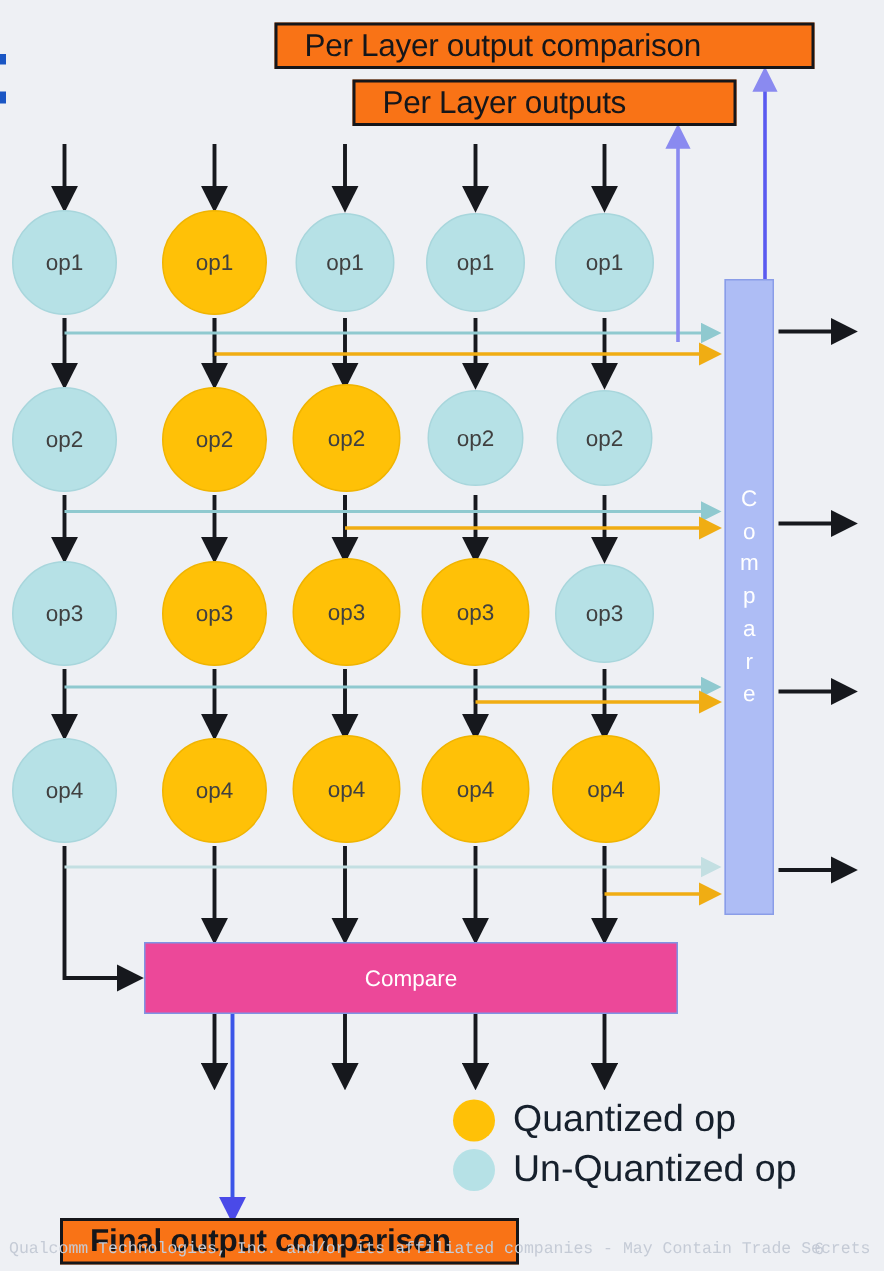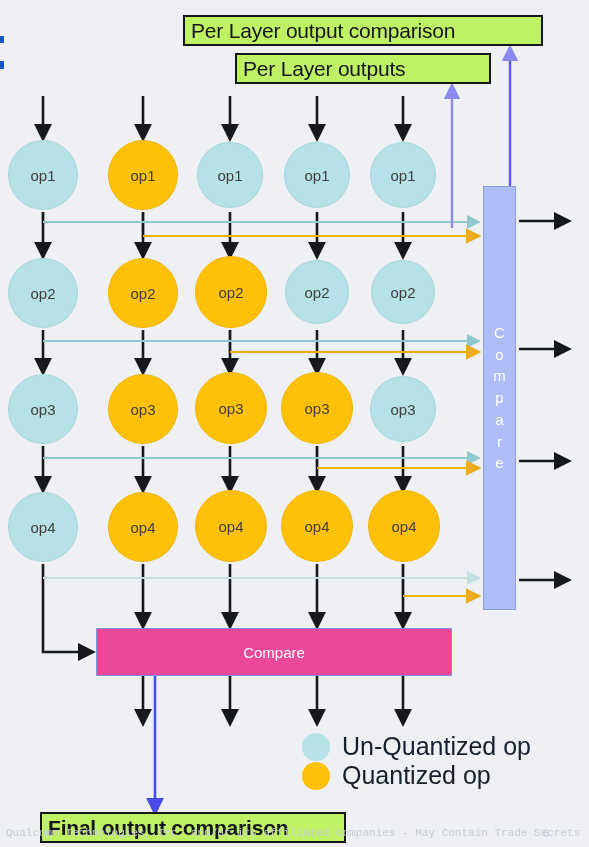--- a/index.html
+++ b/index.html
@@ -14,28 +14,28 @@
     position: relative;
     width: 589px;
     height: 847px;
     background: #eef0f4;
     overflow: hidden;
   }
   .abs { position: absolute; }
 
   
   .titlebox {
-    background: #bef264;
+    background: #f97316;
     border: 2px solid #15161a;
     color: #15161a;
     font-size: 21px;
     line-height: 1;
     display: flex;
     align-items: center;
-    padding-left: 6px;
+    padding-left: 18px;
     box-sizing: border-box;
     white-space: nowrap;
     letter-spacing: -0.2px;
   }
 
   
   .op {
     border-radius: 50%;
     display: flex;
     align-items: center;
@@ -236,26 +236,26 @@
     <span>m</span>
     <span>p</span>
     <span>a</span>
     <span>r</span>
     <span>e</span>
   </div>
 
   <div class="abs compare-h" style="left:96px; top:628px; width:356px; height:48px;">Compare</div>
 
   <div class="abs" style="left:302px; top:732px;">
+    <div class="legend-row" style="margin-bottom:4px;">
+      <div class="legend-dot q"></div>
+      <div class="legend-label">Quantized op</div>
+    </div>
     <div class="legend-row">
       <div class="legend-dot uq"></div>
       <div class="legend-label">Un-Quantized  op</div>
     </div>
-    <div class="legend-row" style="margin-bottom:4px;">
-      <div class="legend-dot q"></div>
-      <div class="legend-label">Quantized op</div>
-    </div>
   </div>
 
   <div class="abs footer" style="left:6px; top:827px;">Qualcomm Technologies, Inc. and/or its affiliated companies - May Contain Trade Secrets</div>
   <div class="abs pagenum" style="left:543px; top:827px;">6</div>
 
 </div>
 
 </body></html>

